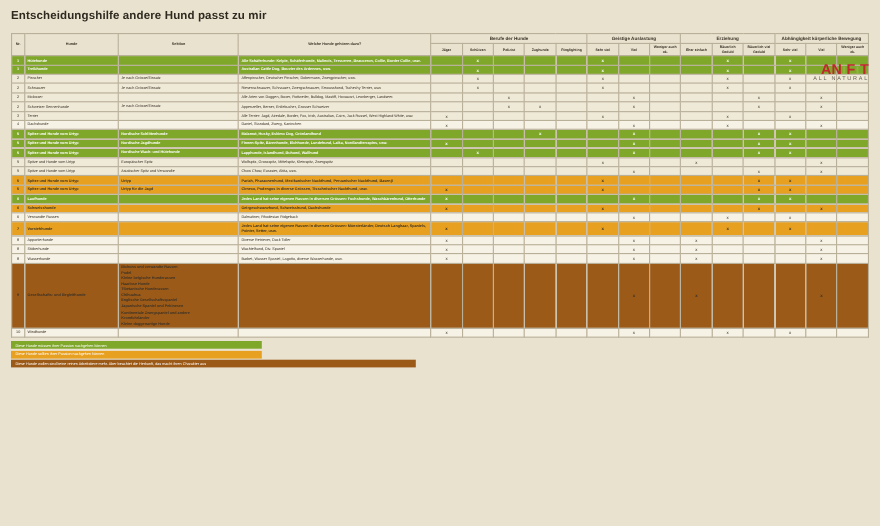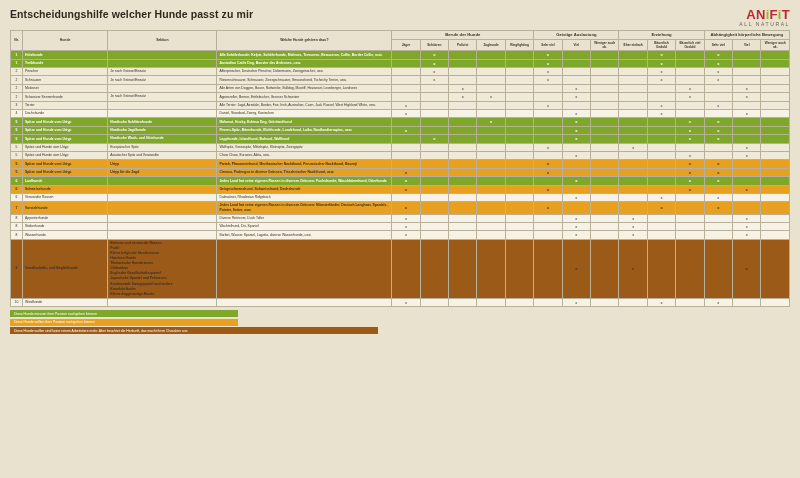--- a/index.html
+++ b/index.html
@@ -6,21 +6,21 @@
   body{
     width:800px;height:478px;overflow:hidden;
     background:#e9e2cf;
     font-family:"Liberation Sans",sans-serif;
     color:#3a3226;
   }
   .page{position:relative;width:800px;height:478px;box-sizing:border-box;padding:8px 10px 6px 10px;}
   .topbar{display:flex;align-items:flex-start;justify-content:space-between;height:22px;}
   .title{font-size:10.5px;font-weight:bold;color:#2f2a20;letter-spacing:0.1px;}
   .logo{text-align:right;line-height:1;}
-  .logo .l1{font-size:13px;font-weight:bold;color:#c1272d;letter-spacing:0.3px;}
+  .logo .l1{font-size:13px;font-weight:bold;color:#c1272d;letter-spacing:0.3px;margin-top:48px;}
   .logo .l1 .i{color:#8cb63c;}
   .logo .l2{font-size:5px;color:#6b6455;letter-spacing:1.6px;margin-top:1px;}
 
   table{border-collapse:collapse;width:780px;table-layout:fixed;}
   td,th{border:1px solid #b9b09a;font-size:3.4px;line-height:1.35;vertical-align:middle;padding:1px 2px;color:#3a3226;overflow:hidden;}
   thead th{background:#e9e2cf;font-weight:bold;text-align:center;font-size:3.4px;}
   .hdr-group{font-size:4.2px;font-weight:bold;}
   .rot{font-size:3.2px;}
   .cell-left{text-align:left;}
   .nr{text-align:center;width:11px;}
@@ -42,21 +42,21 @@
   col.c-sel{width:100px;}
   col.c-breed{width:160px;}
   col.c-x{width:26px;}
 </style>
 </head>
 <body>
 
 <div class="page">
 
   <div class="topbar">
-    <div class="title">Entscheidungshilfe welcher Hunde passt zu mir</div>
+    <div class="title">Entscheidungshilfe andere Hund passt zu mir</div>
     <div class="logo">
       <div class="l1">AN<span class="i">i</span>F<span class="i">i</span>T</div>
       <div class="l2">ALL NATURAL</div>
     </div>
   </div>
 
   <table>
     <colgroup>
       <col class="c-nr">
         <col class="c-grp">

